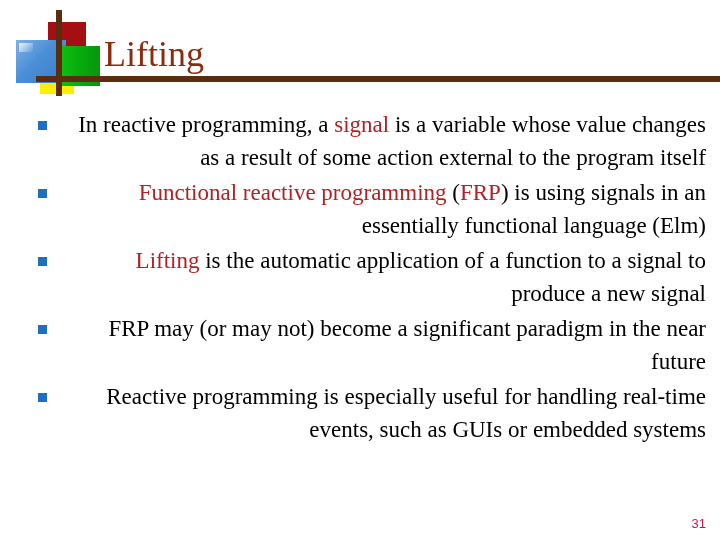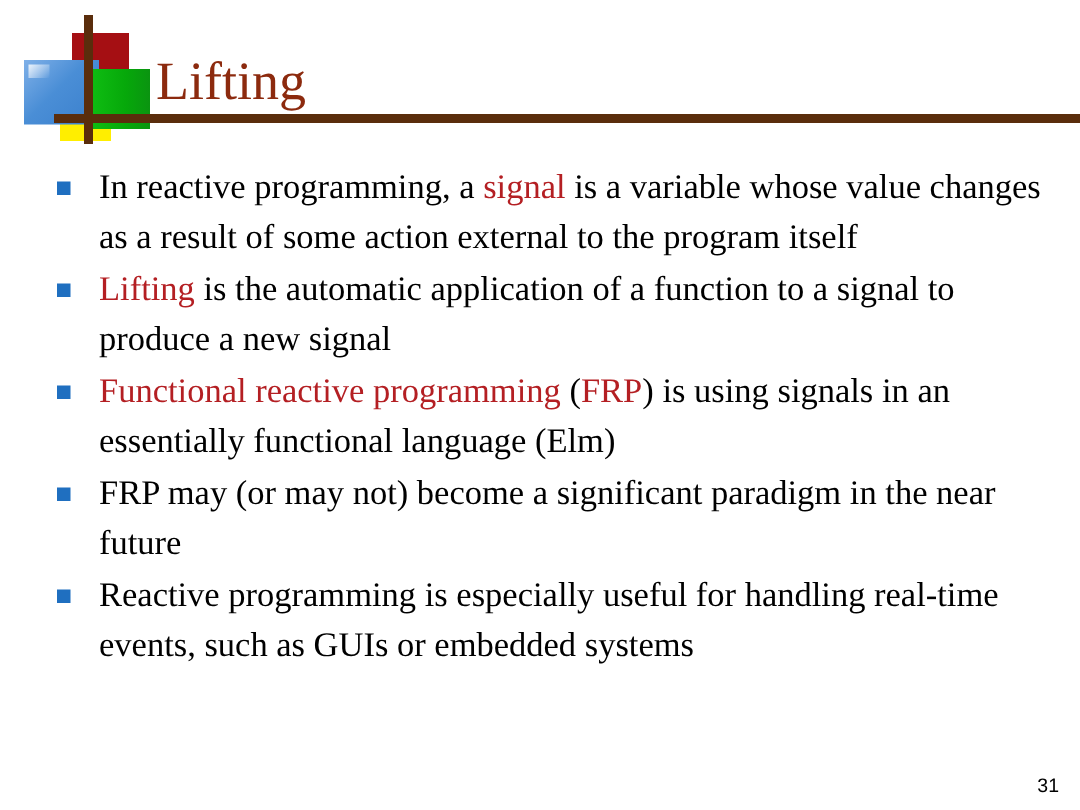--- a/index.html
+++ b/index.html
@@ -107,31 +107,31 @@
     color: #000000;
   }
   .bullet-marker {
     position: absolute;
     left: 4px;
     top: 13px;
     width: 9px;
     height: 9px;
     background: #1f6fc0;
   }
-  .bullet-text { display: block; }
+  .bullet-text { display: block; text-align: right; }
   .hl { color: #b41f23; }
 
   
   #page-number {
     position: absolute;
     right: 14px;
     bottom: 8px;
     font-size: 13px;
     line-height: 16px;
-    color: #000000;
+    color: #be185d;
     font-family: "Liberation Sans", sans-serif;
   }
 </style>
 </head>
 <body>
 
 <div id="slide">
 
   <div id="header">
 
@@ -148,25 +148,25 @@
     <div id="title">Lifting</div>
   </div>
 
   <div id="body">
     <div class="bullet">
       <span class="bullet-marker"></span>
       <span class="bullet-text"><span>In reactive programming, a </span><span class="hl">signal</span><span> is a variable whose value changes as a result of some action external to the program itself</span></span>
     </div>
     <div class="bullet">
       <span class="bullet-marker"></span>
-      <span class="bullet-text"><span class="hl">Lifting</span><span> is the automatic application of a function to a signal to produce a new signal</span></span>
+      <span class="bullet-text"><span class="hl">Functional reactive programming</span><span> (</span><span class="hl">FRP</span><span>) is using signals in an essentially functional language (Elm)</span></span>
     </div>
     <div class="bullet">
       <span class="bullet-marker"></span>
-      <span class="bullet-text"><span class="hl">Functional reactive programming</span><span> (</span><span class="hl">FRP</span><span>) is using signals in an essentially functional language (Elm)</span></span>
+      <span class="bullet-text"><span class="hl">Lifting</span><span> is the automatic application of a function to a signal to produce a new signal</span></span>
     </div>
     <div class="bullet">
       <span class="bullet-marker"></span>
       <span class="bullet-text"><span>FRP may (or may not) become a significant paradigm in the near future</span></span>
     </div>
     <div class="bullet">
       <span class="bullet-marker"></span>
       <span class="bullet-text"><span>Reactive programming is especially useful for handling real-time events, such as GUIs or embedded systems</span></span>
     </div>
   </div>

